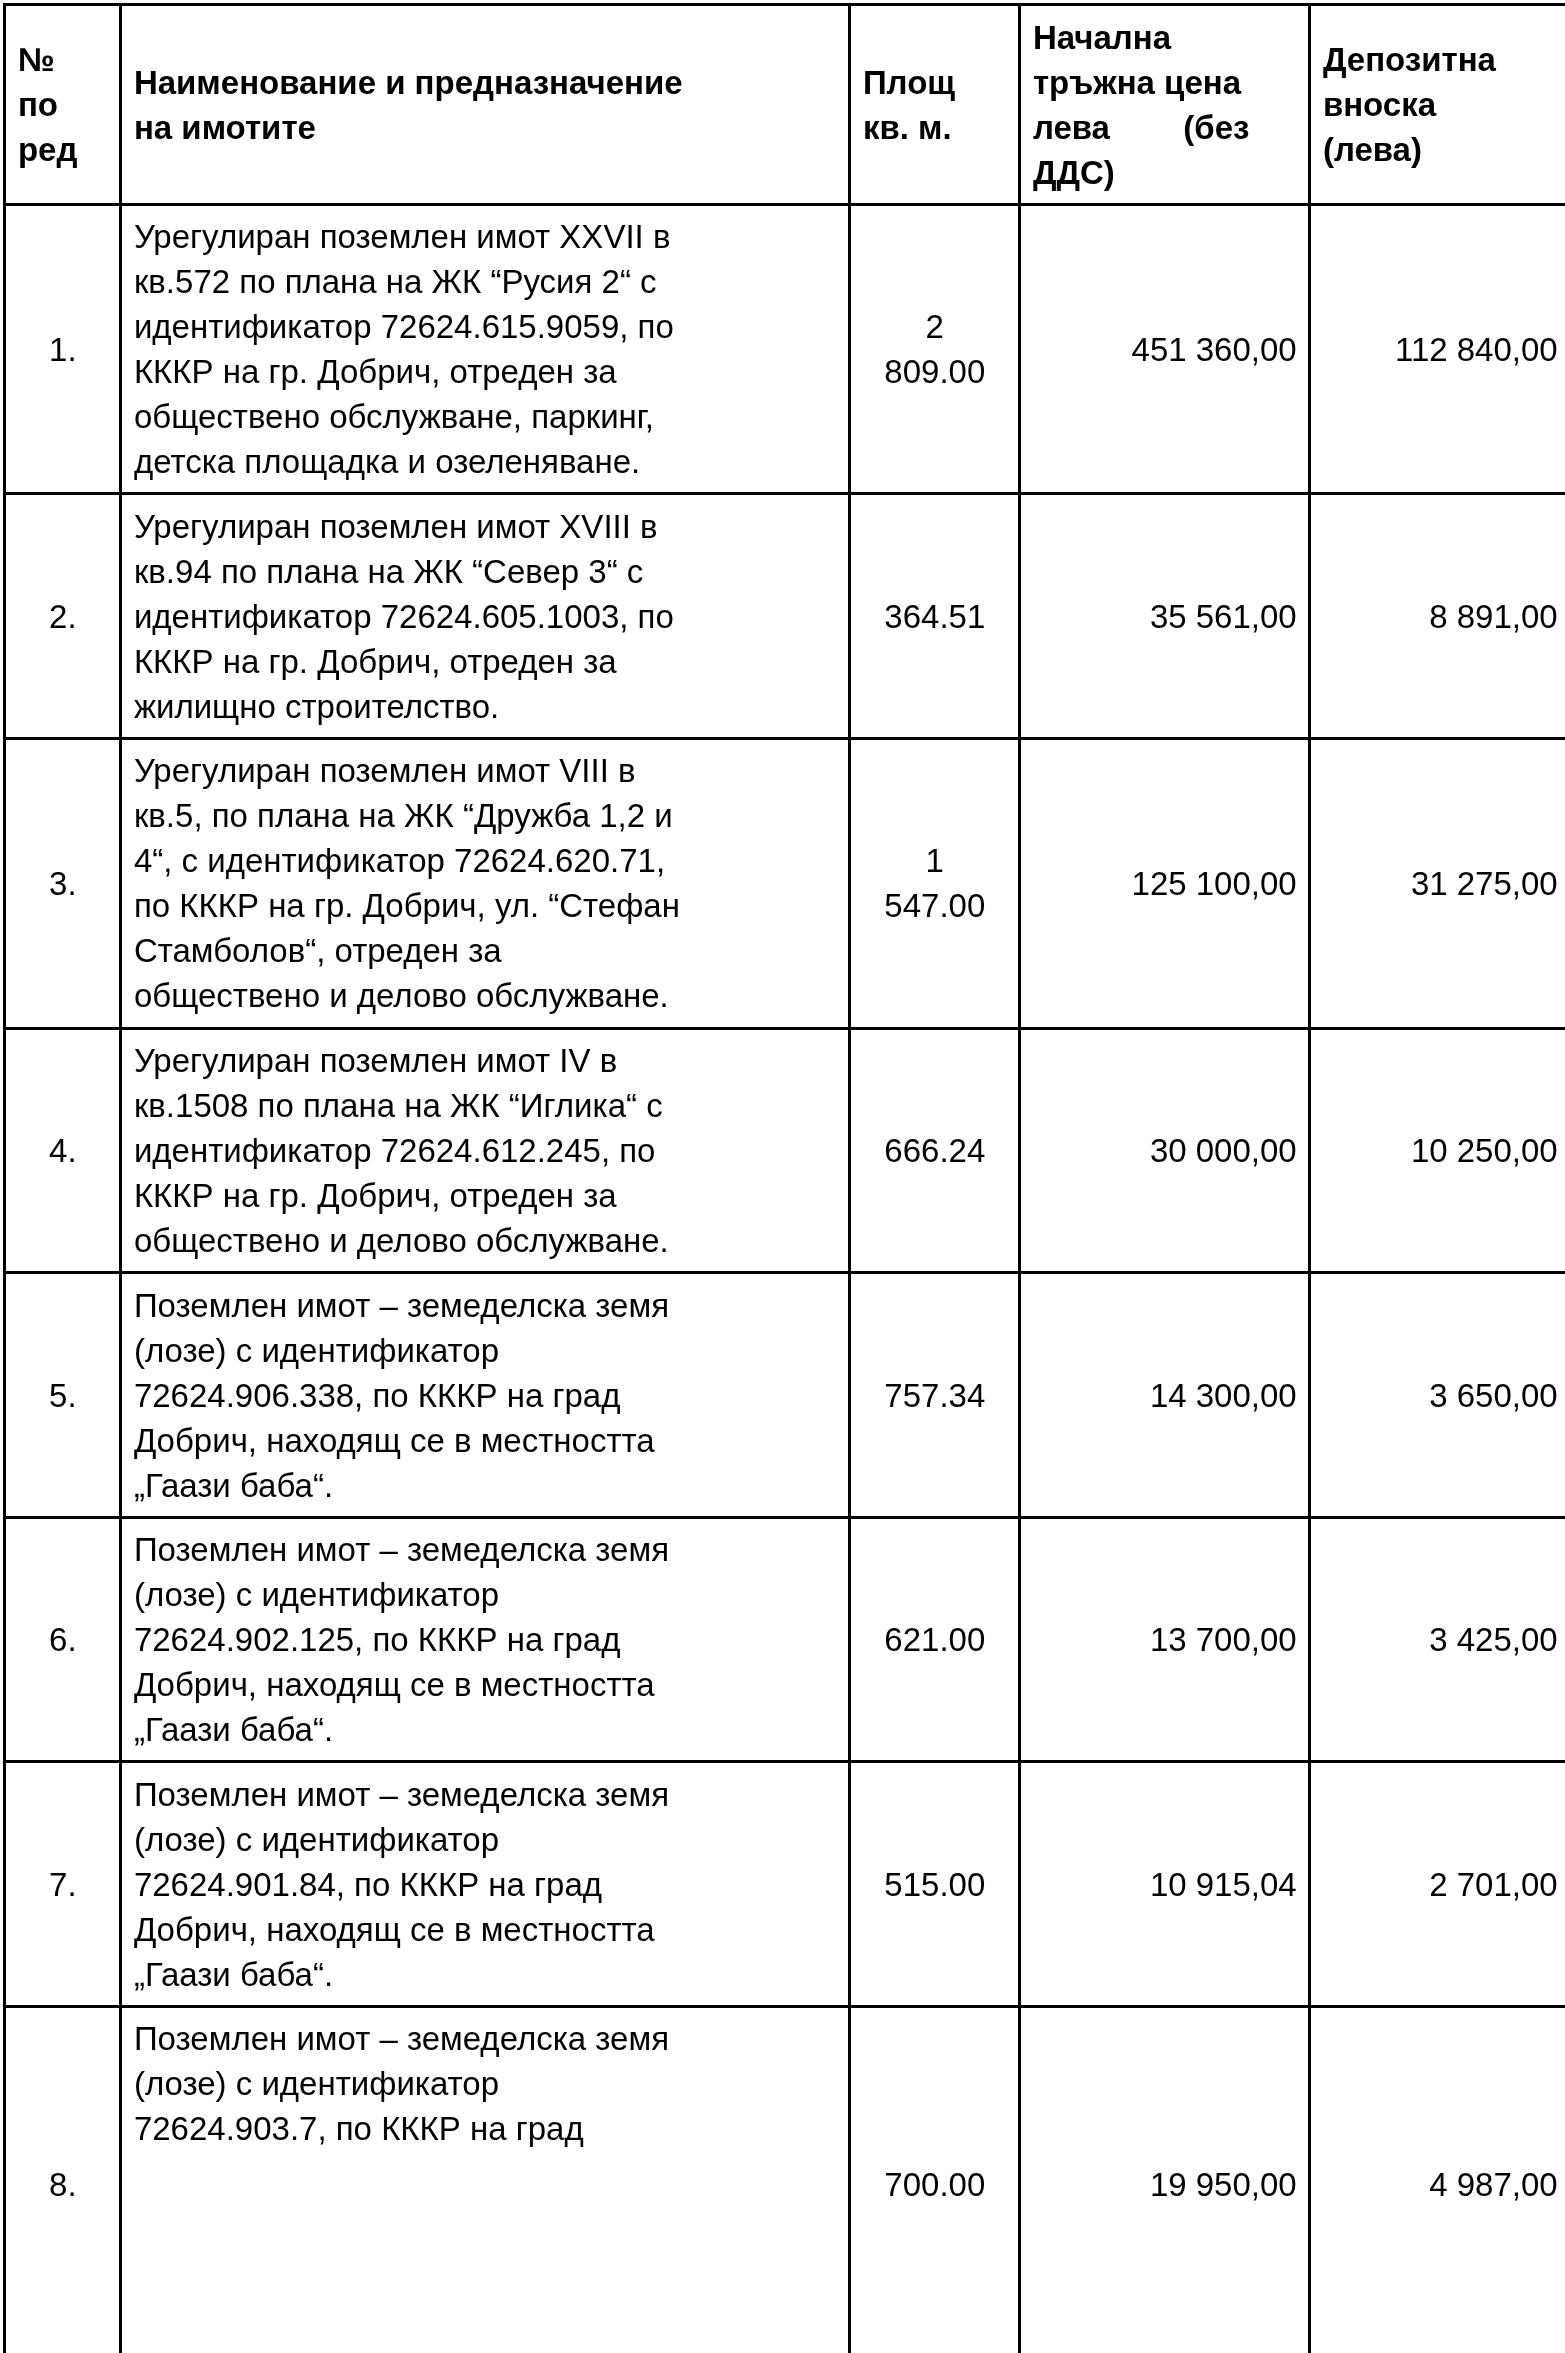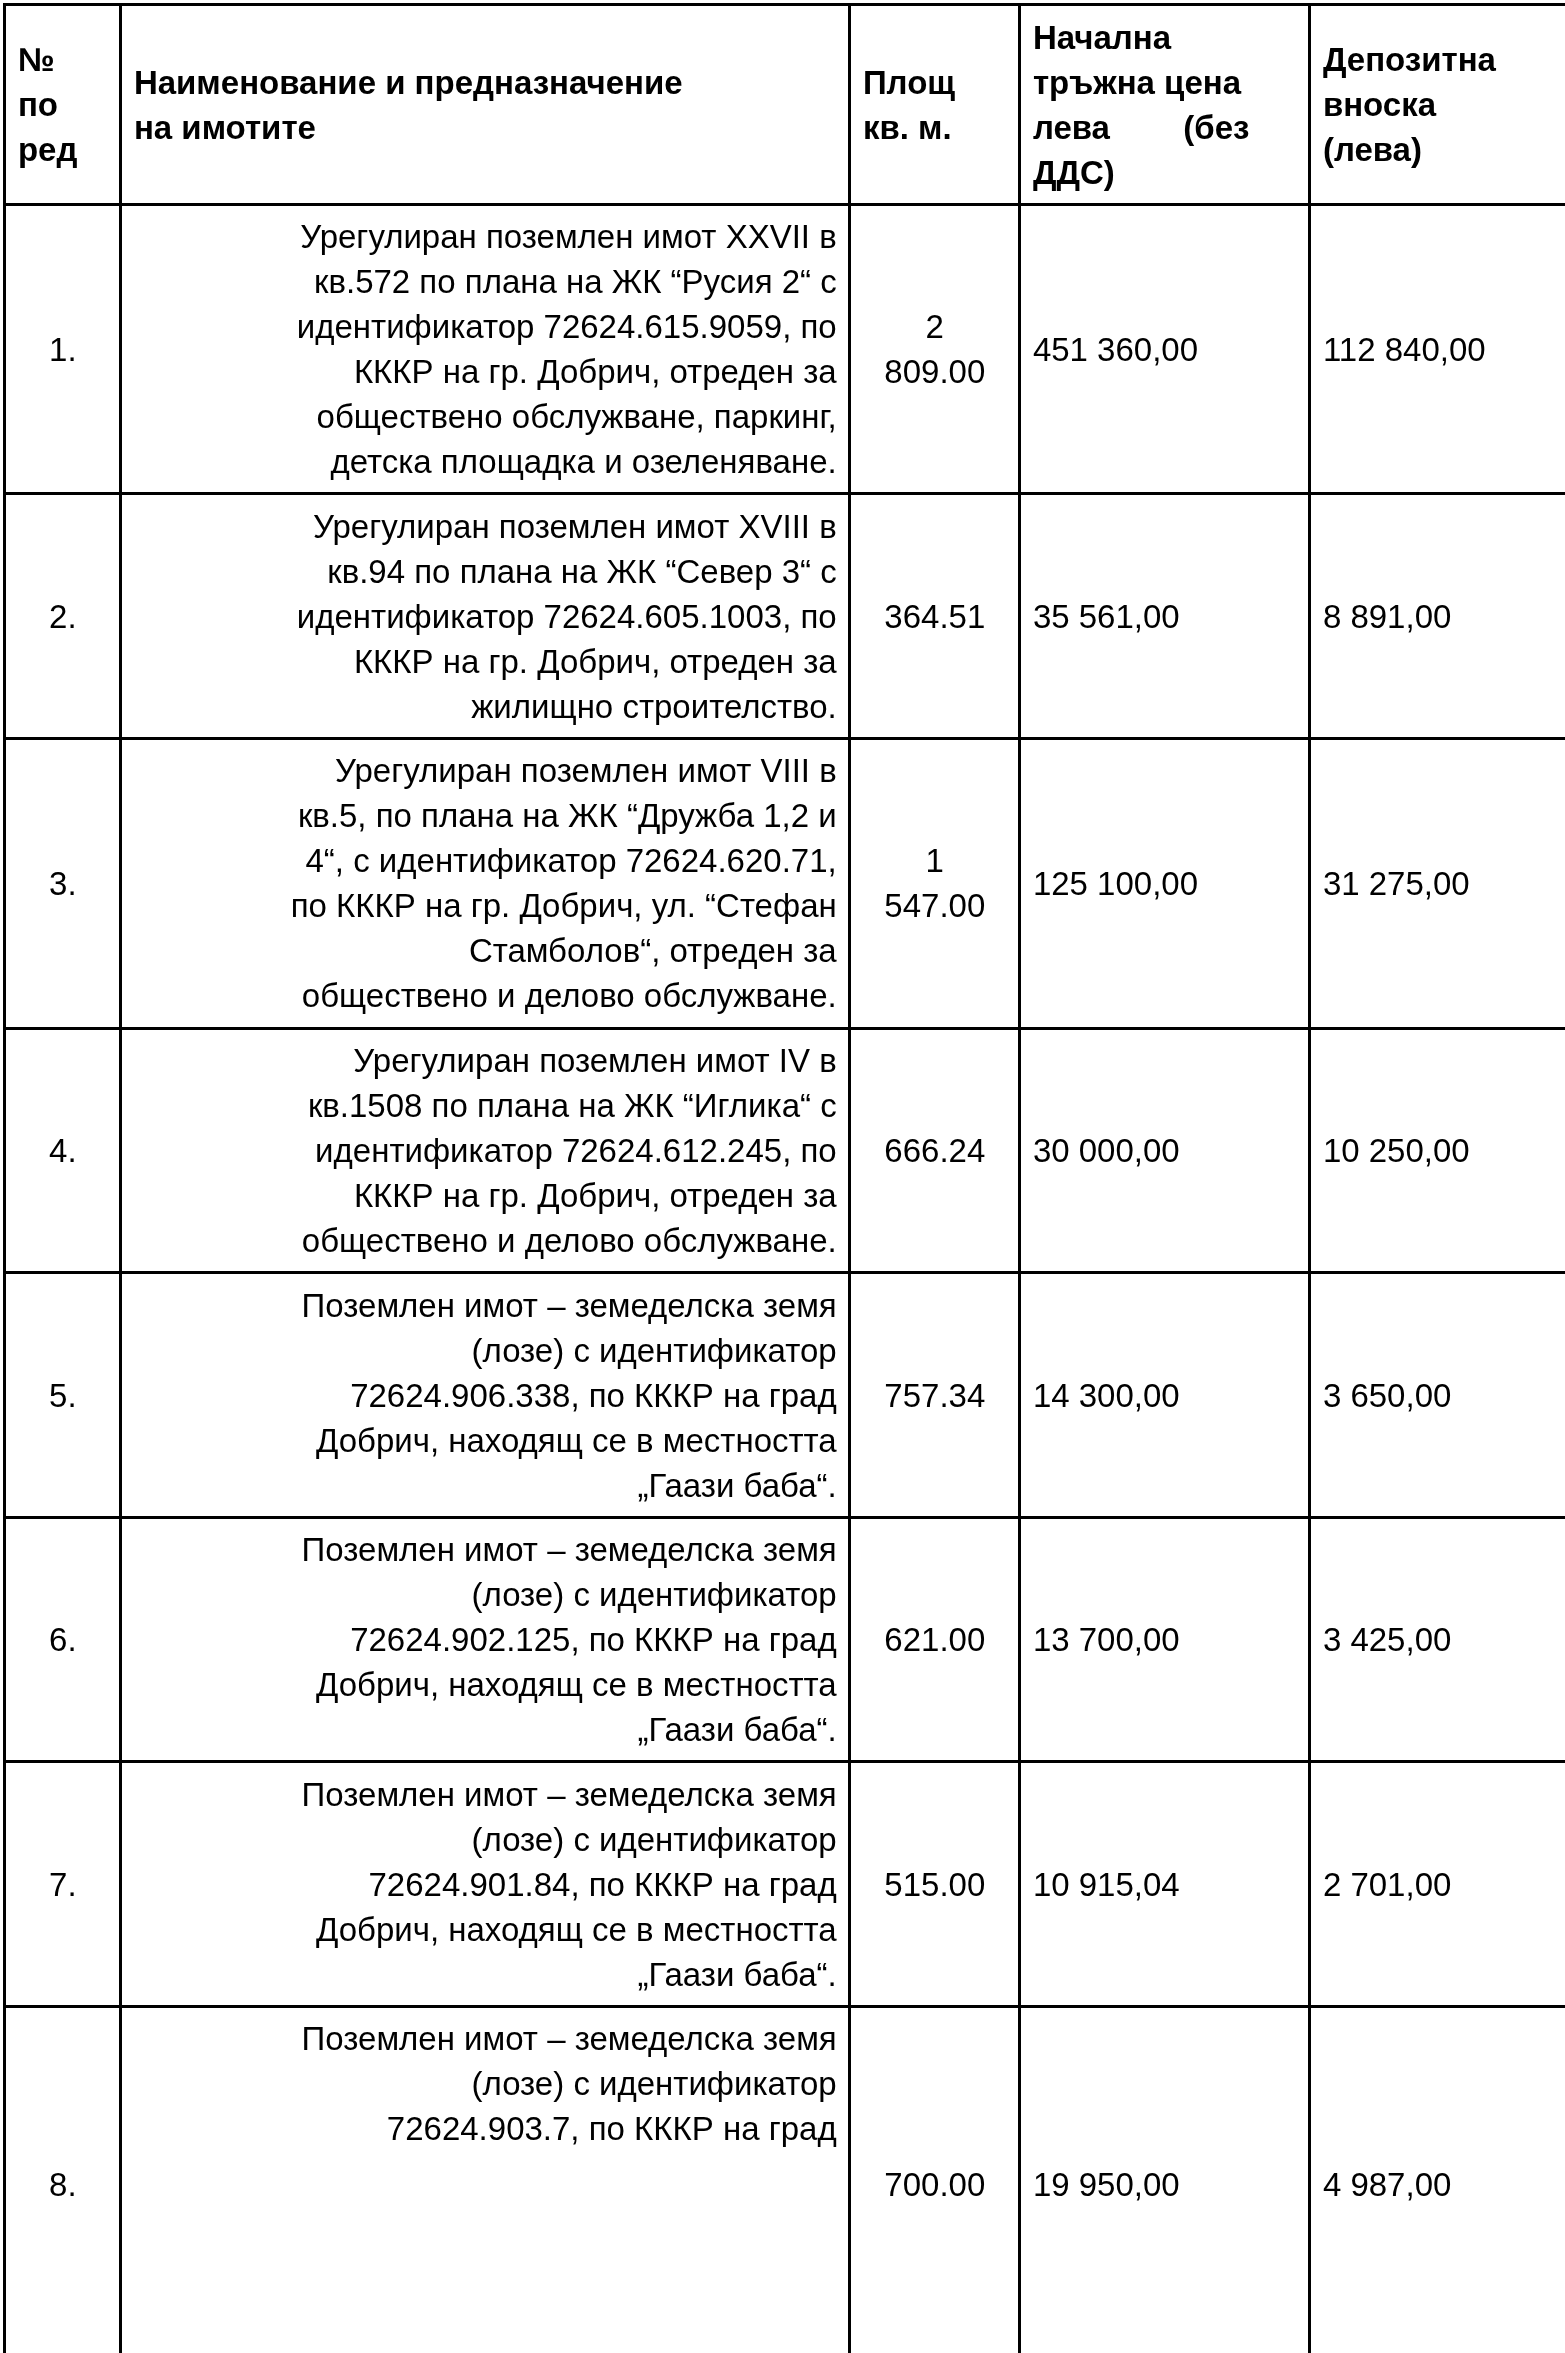--- a/index.html
+++ b/index.html
@@ -37,29 +37,29 @@
   }
   .props th {
     font-weight: bold;
     text-align: left;
     white-space: pre-wrap;
   }
   td.c-num {
     text-align: center;
   }
   td.c-desc {
-    text-align: right;
+    text-align: left;
     white-space: pre-line;
   }
   td.c-area {
     text-align: center;
     white-space: pre-line;
   }
   td.c-price, td.c-dep {
-    text-align: left;
+    text-align: right;
     white-space: nowrap;
   }
   
   .props tbody tr:last-child td {
     height: 356px;
   }
   .props tbody tr:last-child td.c-desc {
     vertical-align: top;
   }
 </style>

